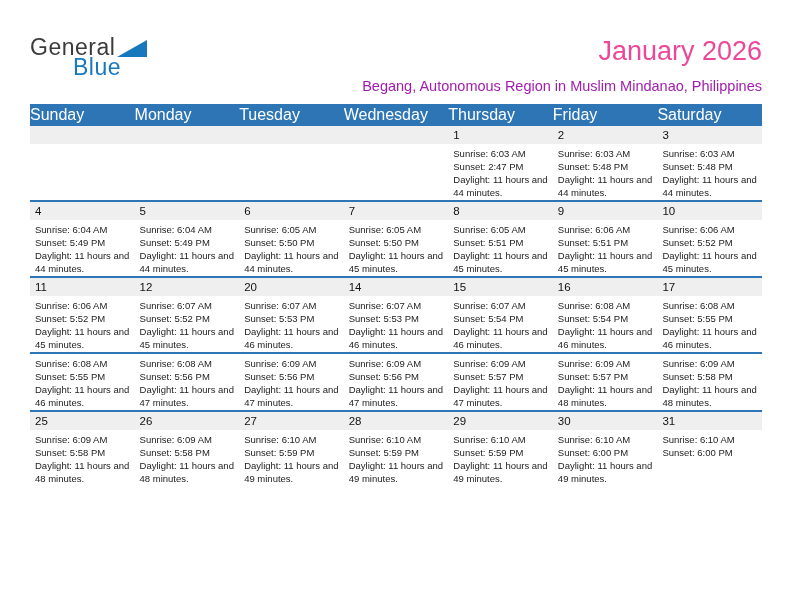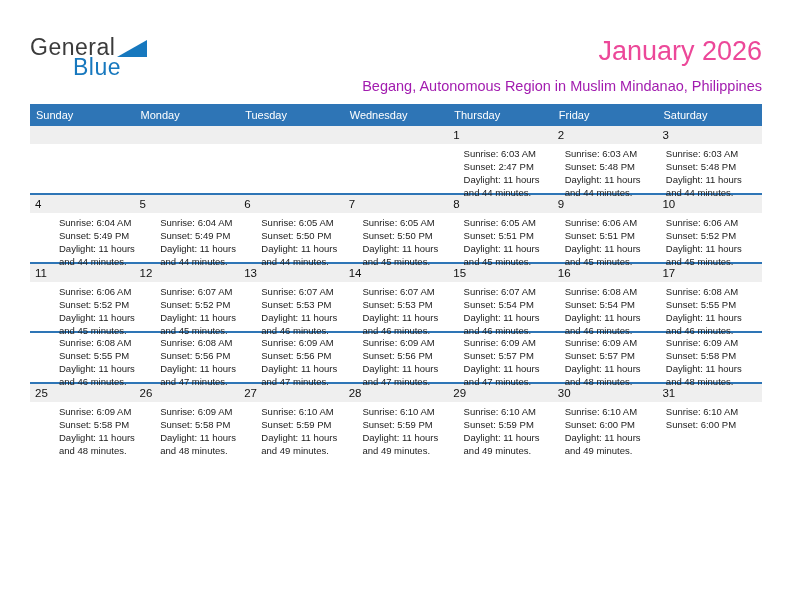--- a/index.html
+++ b/index.html
@@ -30,34 +30,34 @@
     font-size:14.5px;color:#a21caf;text-align:right;
   }
   
   .calendar{position:absolute;left:30px;top:104px;width:732px;}
   .weekday-row{
     display:grid;grid-template-columns:repeat(7,1fr);
     background:var(--accent-blue,#2E75B6);
     height:22px;align-items:center;
   }
   .weekday-cell{
-    color:#ffffff;font-size:11px;padding-left:6px;
+    color:#ffffff;font-size:16px;
     white-space:nowrap;overflow:hidden;
   }
   .week-row{width:732px;}
   .week-row + .week-row{border-top:2px solid var(--accent-blue,#2E75B6);}
   .dates-row{
     display:grid;grid-template-columns:repeat(7,1fr);
     background:var(--strip-gray,#EFEFEF);
     height:18px;align-items:center;
   }
   .day-number{font-size:11.5px;color:#111;padding-left:5px;}
   .details-row{
     display:grid;grid-template-columns:repeat(7,1fr);
-    height:49px;background:#ffffff;margin-left:24px;
+    height:56px;background:#ffffff;
   }
   .day-details{padding:3px 4px 0 5px;}
   .day-details div{
     font-size:9.5px;line-height:13px;color:#222;
   }
 </style>
 </head>
 <body>
 
 <div class="page" style="--accent-blue: #2E75B6; --strip-gray: #EFEFEF; --logo-blue: #1778BE;">
@@ -161,21 +161,21 @@
               <div>Sunrise: 6:06 AM</div>
               <div>Sunset: 5:52 PM</div>
               <div>Daylight: 11 hours and 45 minutes.</div>
             </div>
           </div>
         </div>
         <div class="week-row">
           <div class="dates-row">
             <div class="day-number">11</div>
             <div class="day-number">12</div>
-            <div class="day-number">13</div>
+            <div class="day-number">20</div>
             <div class="day-number">14</div>
             <div class="day-number">15</div>
             <div class="day-number">16</div>
             <div class="day-number">17</div>
           </div>
           <div class="details-row">
             <div class="day-details">
               <div>Sunrise: 6:06 AM</div>
               <div>Sunset: 5:52 PM</div>
               <div>Daylight: 11 hours and 45 minutes.</div>

